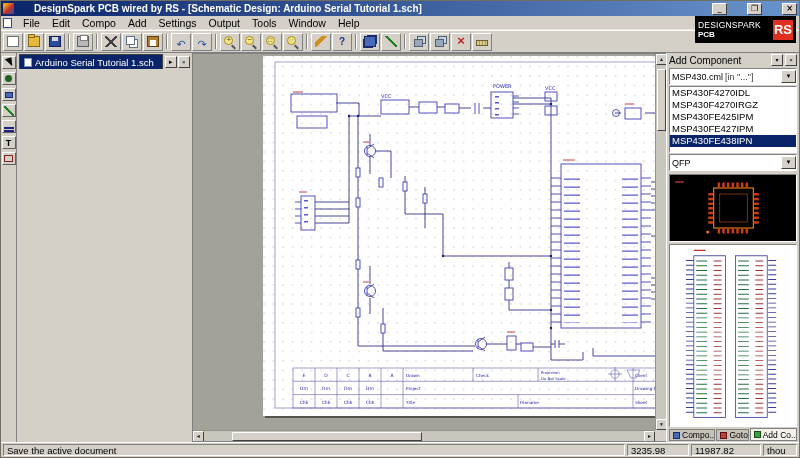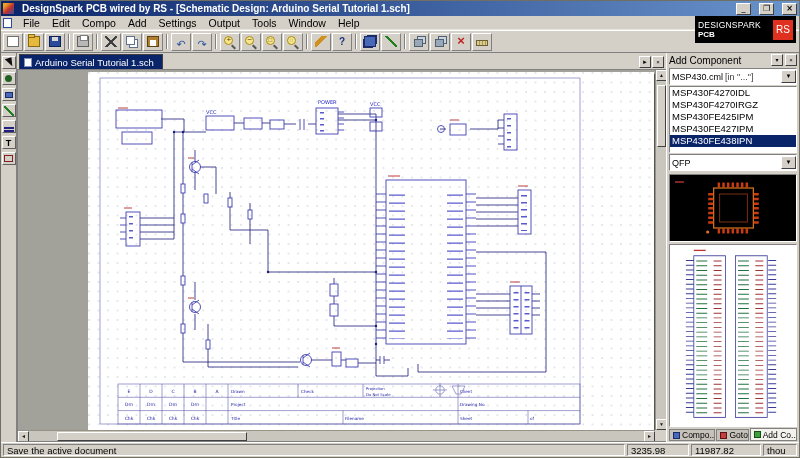--- a/index.html
+++ b/index.html
@@ -1,21 +1,21 @@
 <!DOCTYPE html>
 <html><head>
 <meta charset="utf-8">
 <style>
   *{box-sizing:border-box;margin:0;padding:0}
   html,body{width:800px;height:458px;overflow:hidden}
   body{font-family:"Liberation Sans",sans-serif;font-size:11px;background:#d4d0c8}
   .window{position:relative;width:800px;height:458px;display:flex;flex-direction:column;border:1px solid #716f64;background:#d4d0c8}
 
   
-  .titlebar{height:15px;background:linear-gradient(to right,#0a246a,#6a94cc);display:flex;align-items:center;padding:0 2px;gap:8px;flex:none}
+  .titlebar{height:15px;background:linear-gradient(to right,#0a246a,#6a94cc);display:flex;align-items:center;padding:0 2px;gap:20px;flex:none}
   .app-icon{width:11px;height:11px;background:linear-gradient(135deg,#f0a020 20%,#c03030 55%,#3050a0);flex:none}
   .title-text{color:#fff;font-weight:bold;font-size:10px;white-space:nowrap;overflow:hidden;flex:1}
   .winbtn{width:15px;height:12px;background:#d4d0c8;border:1px solid;border-color:#fff #404040 #404040 #fff;font-size:8px;line-height:9px;text-align:center;padding:0;font-family:"DejaVu Sans",sans-serif}
   .winbtn.min::before{content:"_"} .winbtn.max::before{content:"❐"} .winbtn.cls::before{content:"×";font-weight:bold}
 
   
   .menubar{height:14px;background:#d4d0c8;display:flex;align-items:flex-start;padding-left:16px;position:relative;flex:none;border-bottom:1px solid #e8e4dc}
   .mdi-doc-icon{position:absolute;left:2px;top:2px;width:9px;height:10px;background:#fff;border:1px solid #2a4a9a}
   .menu-item{padding:0 6px;height:14px;line-height:14px;font-size:10.5px}
 
@@ -48,36 +48,36 @@
   .ic-wire{background:linear-gradient(45deg,transparent 44%,#208020 44%,#208020 58%,transparent 58%)}
   .ic-3d{width:9px;height:8px;background:#98a8b8;border:1px solid #506070;box-shadow:3px -3px 0 -1px #c8d4e0,3px -3px 0 0 #506070;margin-left:-2px;margin-top:3px}
   .ic-del::before{content:"×";color:#c02020;font-weight:bold;font-size:13px;line-height:10px;display:block;text-align:center}
   .ic-measure{height:6px;margin-top:3px;background:repeating-linear-gradient(90deg,#d8cc90 0 2px,#a89850 2px 3px);border:1px solid #706030}
 
   
   .brand{position:absolute;top:15px;right:3px;width:101px;height:27px;background:#000;display:flex;align-items:center;padding:2px 3px;gap:3px;z-index:20}
   .brand-col{display:flex;flex-direction:column;line-height:9px}
   .brand-name{color:#fff;font-weight:normal;font-size:8.5px;letter-spacing:.2px}
   .brand-product{color:#fff;font-weight:bold;font-size:8px}
-  .brand-badge{margin-left:auto;width:20px;height:20px;background:#e03020;color:#fff;font-weight:normal;font-size:10px;display:flex;align-items:center;justify-content:center}
+  .brand-badge{margin-left:auto;width:20px;height:20px;background:#e03020;color:#fff;font-weight:bold;font-size:13px;display:flex;align-items:center;justify-content:center}
 
   
   .main{flex:1;display:flex;min-height:0;border-top:1px solid #808080}
   .palette{width:16px;background:#d4d0c8;border-right:1px solid #808080;display:flex;flex-direction:column;align-items:center;padding-top:3px;gap:3px;flex:none}
   .pbtn{width:14px;height:13px;background:#d4d0c8;border:1px solid;border-color:#fff #606060 #606060 #fff;display:flex;align-items:center;justify-content:center;padding:0}
   .pic{position:relative;width:10px;height:10px}
   .pic-select::before{content:"";position:absolute;left:2px;top:0;border-left:5px solid transparent;border-right:2px solid transparent;border-top:9px solid #101010;transform:rotate(-18deg)}
   .pic-pad{width:7px;height:7px;margin:1.5px;border-radius:50%;background:#206020}
   .pic-comp{width:8px;height:6px;margin:2px 1px;background:#4868b8;border:1px solid #1a2a6a}
   .pic-wire{background:linear-gradient(45deg,transparent 42%,#208020 42%,#208020 58%,transparent 58%)}
   .pic-bus{width:10px;height:2px;margin-top:3px;background:#202080;box-shadow:0 3px 0 #202080}
   .pic-text::before{content:"T";font-size:9px;font-weight:bold;display:block;text-align:center;line-height:10px}
   .pic-shape{width:9px;height:7px;margin:1.5px 0;border:1px solid #802020}
 
-  .center{flex:1;display:flex;flex-direction:column;min-width:0}
+  .center{flex:1;display:flex;flex-direction:row;min-width:0}
   .tabstrip{height:16px;background:#d4d0c8;display:flex;align-items:flex-end;padding-left:2px;flex:none}
   .doc-tab{height:15px;background:#0a246a;color:#fff;font-size:9.5px;display:flex;align-items:center;gap:3px;padding:0 8px 0 4px;border:1px solid #404040;border-bottom:none;white-space:nowrap}
   .tab-doc-icon{width:8px;height:9px;background:#fff;border:1px solid #8090c0;flex:none}
   .tabstrip-controls{margin-left:auto;display:flex;gap:1px;padding:0 2px 1px}
   .tinybtn{width:12px;height:12px;background:#d4d0c8;border:1px solid;border-color:#fff #404040 #404040 #fff;font-size:6px;line-height:10px;text-align:center;padding:0}
 
   .canvas{flex:1;position:relative;background:#a2a29a;overflow:hidden;border:1px solid #808080;border-right:none}
   .page{position:absolute;left:70px;top:2px;width:566px;height:360px;background:#fff;box-shadow:2px 2px 0 #55554d}
   .page svg{display:block;width:100%;height:100%}
 

